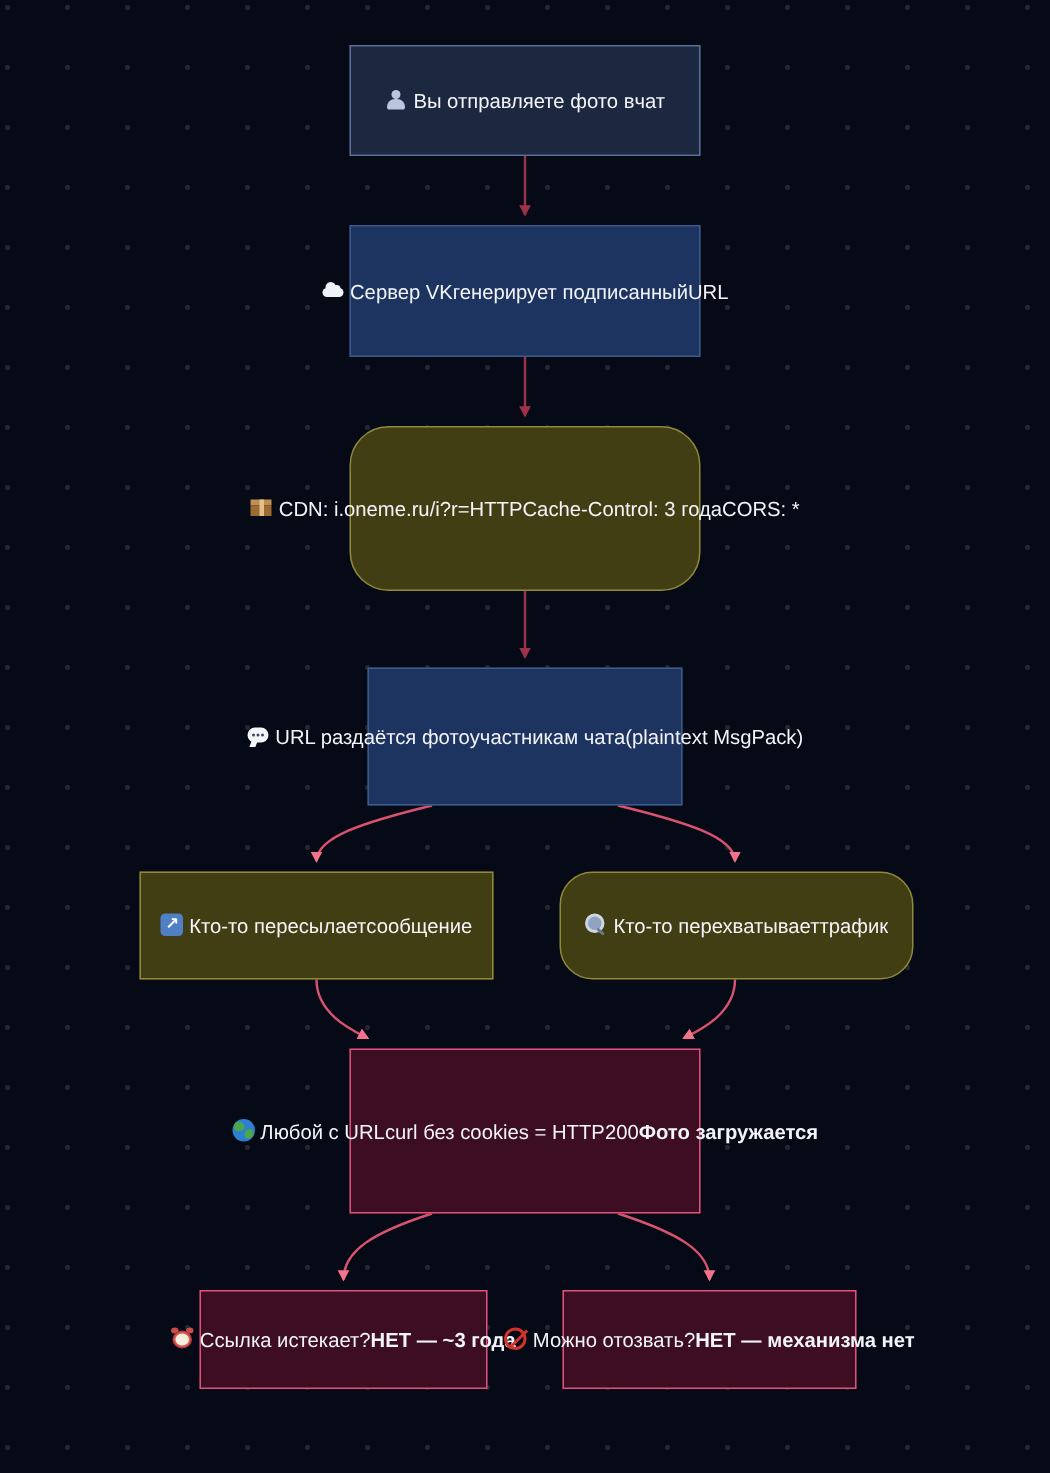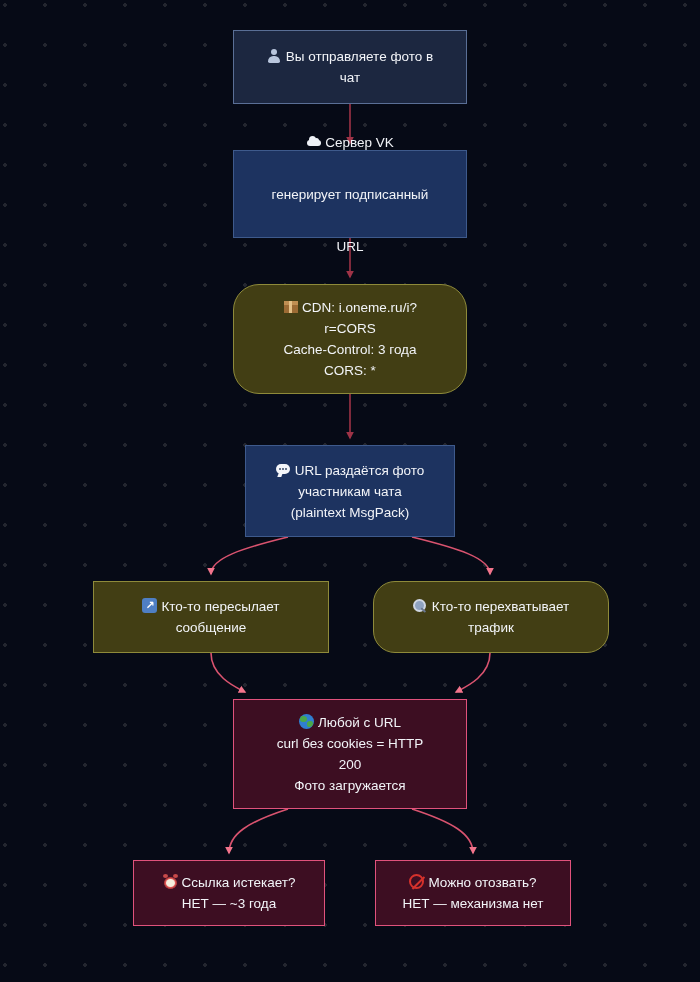--- a/index.html
+++ b/index.html
@@ -22,34 +22,34 @@
     position: absolute;
     inset: 0;
     width: 700px;
     height: 982px;
     pointer-events: none;
   }
   .node {
     position: absolute;
     box-sizing: border-box;
     display: flex;
-    flex-direction: column;
+    flex-direction: row;
     align-items: center;
     justify-content: center;
     text-align: center;
     color: #f2f4f8;
     font-size: 13.5px;
     line-height: 21px;
     border-style: solid;
     border-width: 1.5px;
     z-index: 2;
     padding: 6px 10px;
   }
   .node .line { display: block; white-space: nowrap; }
-  .node .line.b { font-weight: normal; }
+  .node .line.b { font-weight: bold; }
   .ico {
     display: inline-block;
     vertical-align: -2px;
     margin-right: 4px;
     width: 15px;
     height: 15px;
     position: relative;
   }
   
   .ico-person .head {
@@ -180,33 +180,33 @@
     <path d="M412,809 C452,822 473,834 473,853" stroke="#d9536f" stroke-width="1.6" fill="none" marker-end="url(#ah-pink)"></path>
   </svg>
 
   <div class="node" style="left:233px;top:30px;width:234px;height:74px;background:#1c2740;border-color:#5a6f96;">
     <span class="line">
       <span class="ico ico-person"><i class="head"></i><i class="body"></i></span><span>Вы отправляете фото в</span>
     </span>
     <span class="line">чат</span>
   </div>
 
-  <div class="node" style="left:233px;top:150px;width:234px;height:88px;background:#1d3360;border-color:#3e5a8c;gap:31px;">
+  <div class="node" style="left:233px;top:150px;width:234px;height:88px;background:#1d3360;border-color:#3e5a8c;">
     <span class="line">
       <span class="ico ico-cloud"><i class="c1"></i><i class="c2"></i><i class="c3"></i></span><span>Сервер VK</span>
     </span>
     <span class="line">генерирует подписанный</span>
     <span class="line">URL</span>
   </div>
 
   <div class="node" style="left:233px;top:284px;width:234px;height:110px;background:#423e14;border-color:#8e8a3a;border-radius:26px;">
     <span class="line">
       <span class="ico ico-box"><i class="top"></i><i class="bot"></i><i class="tab"></i></span><span>CDN: i.oneme.ru/i?</span>
     </span>
-    <span class="line">r=CORS</span>
+    <span class="line">r=HTTP</span>
     <span class="line">Cache-Control: 3 года</span>
     <span class="line">CORS: *</span>
   </div>
 
   <div class="node" style="left:245px;top:445px;width:210px;height:92px;background:#1d3360;border-color:#3e5a8c;">
     <span class="line">
       <span class="ico ico-bubble"><i class="b1"></i><i class="b2"></i><i class="d d1"></i><i class="d d2"></i><i class="d d3"></i></span><span>URL раздаётся фото</span>
     </span>
     <span class="line">участникам чата</span>
     <span class="line">(plaintext MsgPack)</span>

